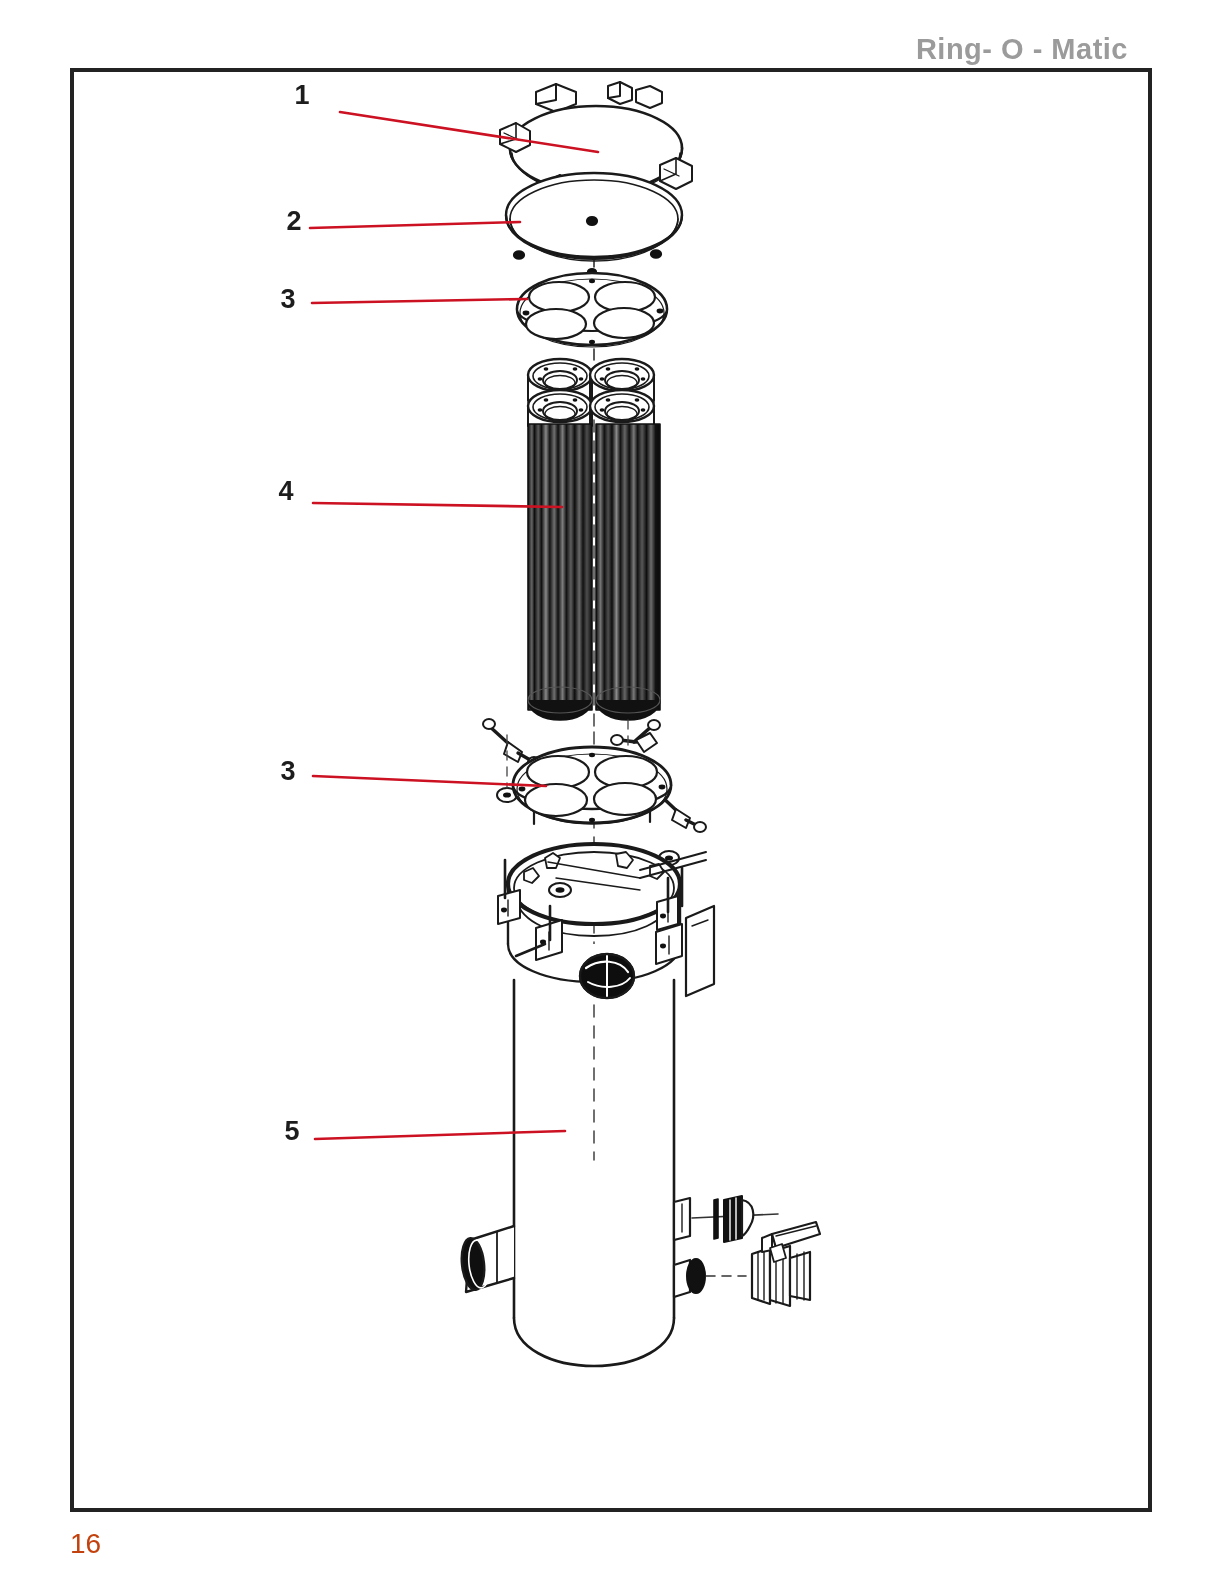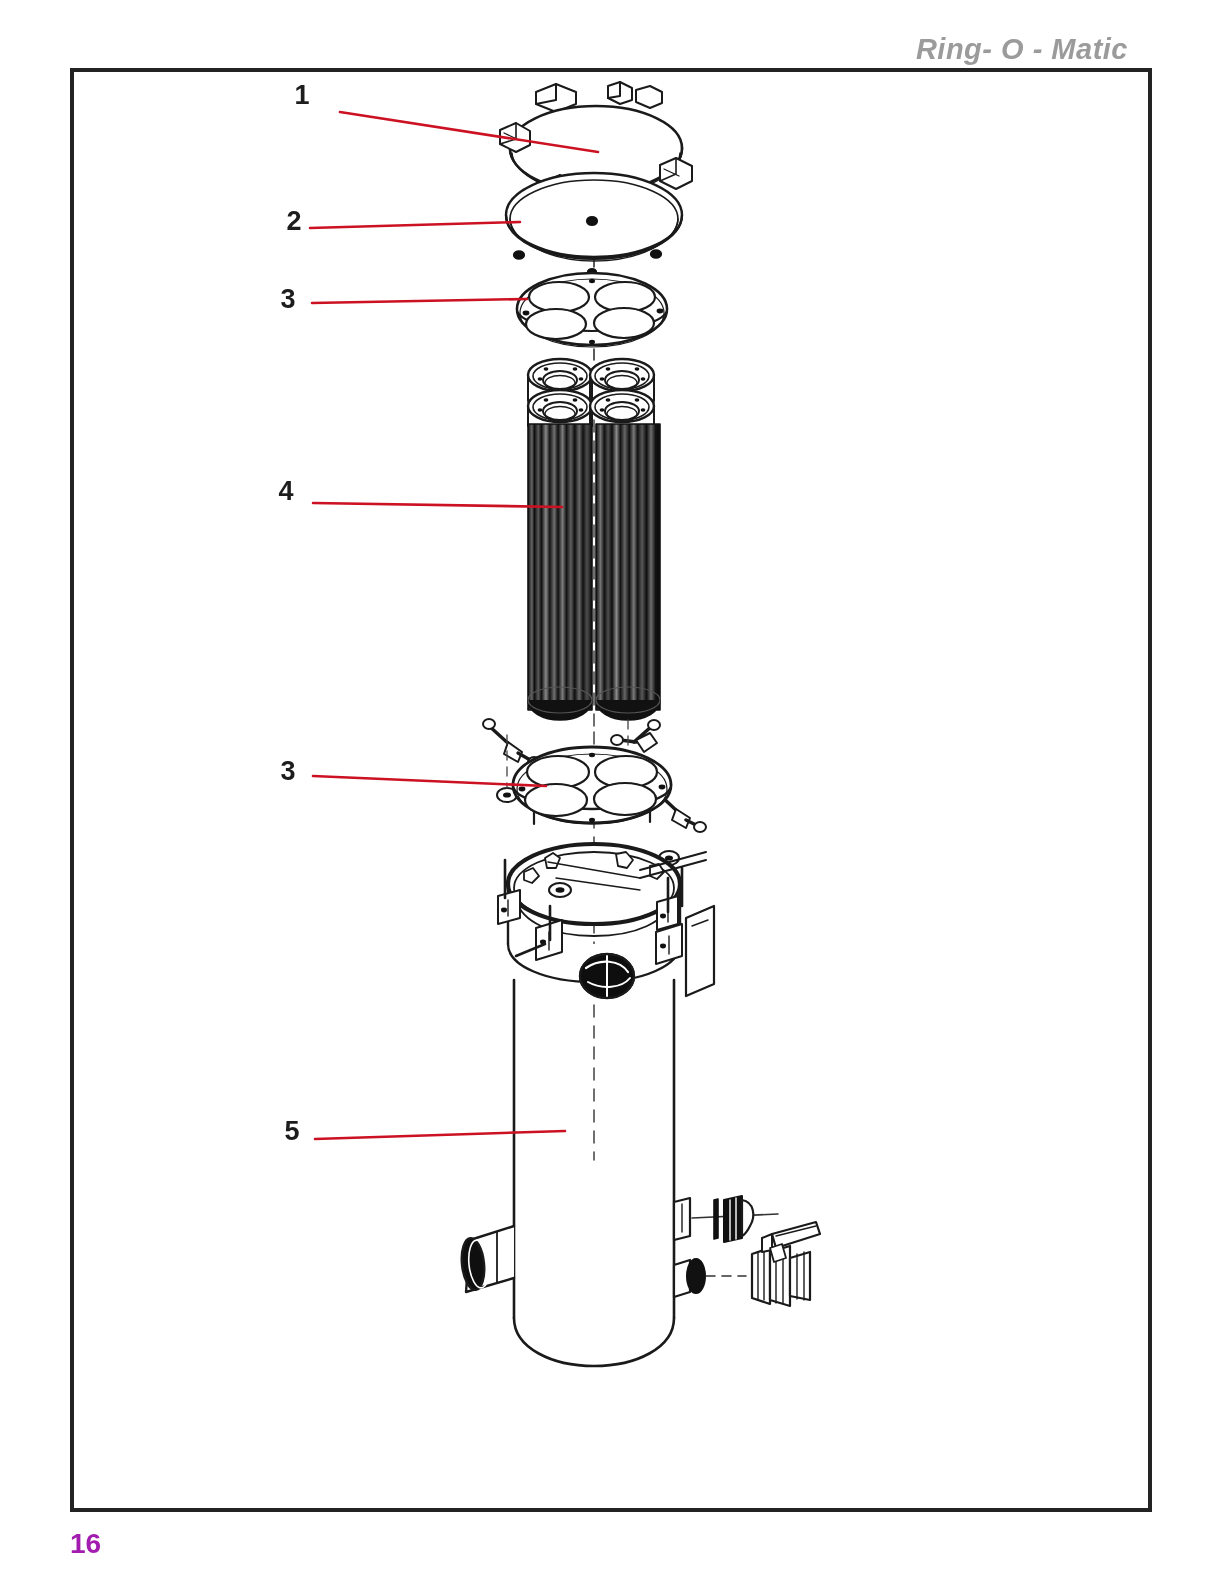--- a/index.html
+++ b/index.html
@@ -16,41 +16,40 @@
     height: 1584px;
     background: #ffffff;
     overflow: hidden;
   }
   #header-title {
     position: absolute;
     right: 96px;
     top: 33px;
     font-size: 29px;
     font-weight: bold;
-    font-style: italic;
     color: #9b9b9b;
     letter-spacing: 0.5px;
     white-space: nowrap;
   }
   #content-frame {
     position: absolute;
     left: 70px;
     top: 68px;
     width: 1082px;
     height: 1444px;
     border: 4px solid #232323;
     box-sizing: border-box;
   }
   #page-number {
     position: absolute;
     left: 70px;
     top: 1528px;
     font-size: 28px;
-    font-weight: bold;
-    color: #a21caf;
+    font-weight: normal;
+    color: #c2410c;
     text-align: right;
   }
   #figure-svg {
     position: absolute;
     left: 0;
     top: 0;
     width: 1224px;
     height: 1584px;
   }
   .callout-num {

